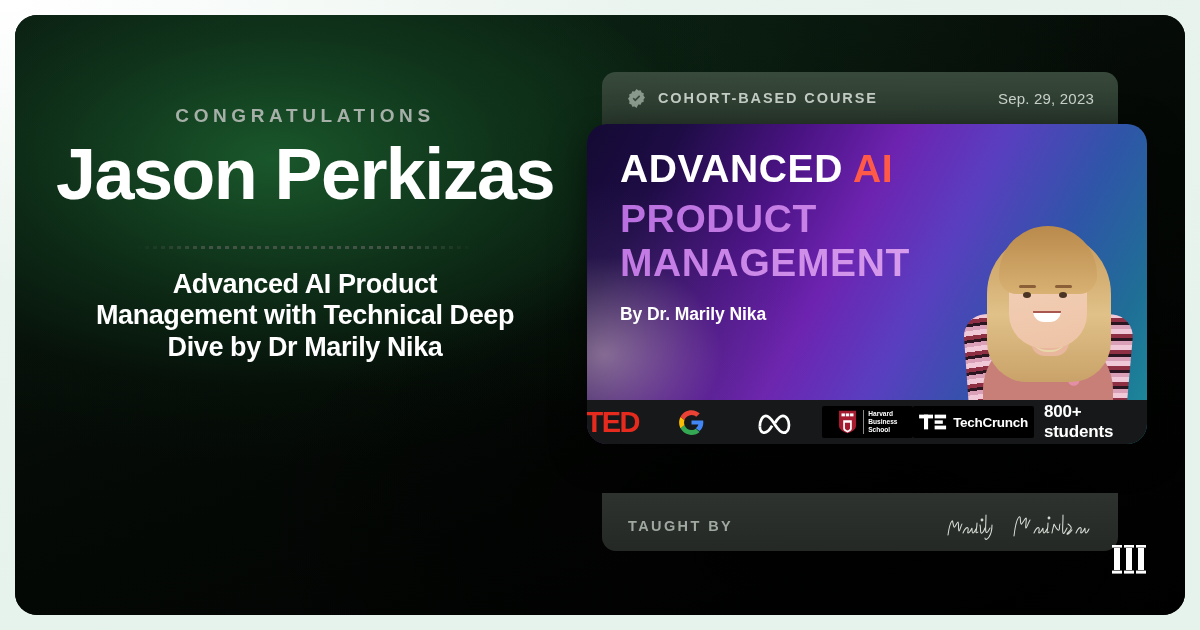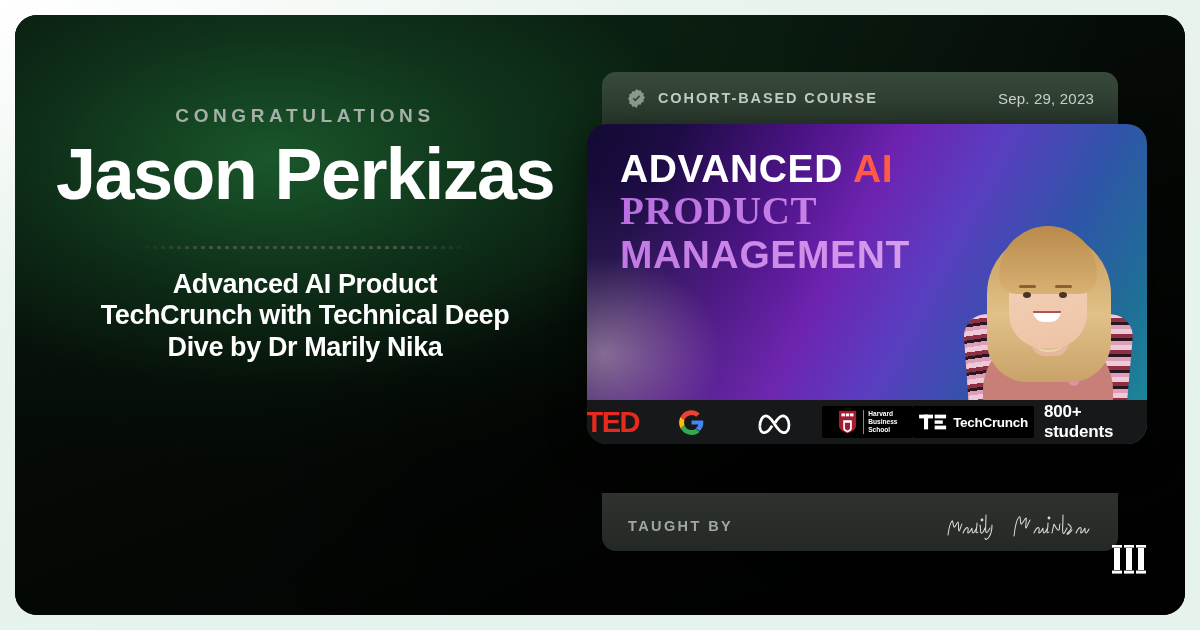--- a/index.html
+++ b/index.html
@@ -105,21 +105,21 @@
   .t-title { position:absolute; left:33px; top:24px; z-index:3; }
   .t-l1 {
     font-size:39px; font-weight:700; letter-spacing:0.6px; line-height:1.06;
     color:#ffffff; text-transform:uppercase;
   }
   .t-ai { color:#ff5a47; }
   .t-l2, .t-l3 {
     font-size:39px; font-weight:700; letter-spacing:0.6px; line-height:1.12;
     color:#c07ae0; text-transform:uppercase;
   }
-  .t-l2 { background:linear-gradient(90deg,#b96fe0,#cf8ae8); -webkit-background-clip:text; background-clip:text; color:transparent;font-family:Liberation Serif, serif; }
+  .t-l2 { margin-top:8px; background:linear-gradient(90deg,#b96fe0,#cf8ae8); -webkit-background-clip:text; background-clip:text; color:transparent; }
   .t-l3 { background:linear-gradient(90deg,#c278e4,#d79cec); -webkit-background-clip:text; background-clip:text; color:transparent; }
   .t-by {
     margin-top:19px; font-size:17.5px; font-weight:700; color:#ffffff; letter-spacing:-0.1px;
   }
 
   
   .photo { position:absolute; right:0px; bottom:0; width:200px; height:268px; z-index:2; overflow:hidden; }
   .ph-body {
     position:absolute; left:36px; bottom:0; width:130px; height:108px;
     background:#c87f78; border-radius:54px 54px 0 0;
@@ -199,21 +199,21 @@
 </head>
 <body>
 
 <div class="frame">
   <div class="card">
 
     <div class="left">
       <div class="congrats">CONGRATULATIONS</div>
       <div class="name">Jason Perkizas</div>
       <div class="divider"></div>
-      <div class="course">Advanced AI Product TechCrunch with Technical Deep Dive by Dr Marily Nika</div>
+      <div class="course">Advanced AI Product Management with Technical Deep Dive by Dr Marily Nika</div>
     </div>
 
     <div class="widget">
 
       <div class="w-head">
         <div class="w-head-left">
           <span>
             <svg class="badge-ico" viewBox="0 0 24 24" aria-hidden="true">
               <path fill="#8a9a8c" d="M12 1.2l2.1 1.7 2.7-.3 1 2.5 2.5 1-.3 2.7 1.7 2.1-1.7 2.1.3 2.7-2.5 1-1 2.5-2.7-.3L12 22.8l-2.1-1.7-2.7.3-1-2.5-2.5-1 .3-2.7L2.3 12 4 9.9l-.3-2.7 2.5-1 1-2.5 2.7.3z"></path>
               <path fill="#39493b" d="M10.6 15.3l-3-3 1.3-1.3 1.7 1.7 4.4-4.4 1.3 1.3z"></path>
@@ -226,20 +226,21 @@
 
       <div class="thumb">
 
         <div class="t-title">
           <div class="t-l1">
             <span>ADVANCED</span>
             <span class="t-ai">AI</span>
           </div>
           <div class="t-l2">PRODUCT</div>
           <div class="t-l3">MANAGEMENT</div>
+          <div class="t-by">By Dr. Marily Nika</div>
         </div>
 
         <div class="photo">
           <div class="ph-card-l"></div>
           <div class="ph-card-r"></div>
           <div class="ph-body"></div>
           <div class="ph-strap"></div>
           <div class="ph-hair-b"></div>
           <div class="ph-neck"></div>
           <div class="ph-neckl"></div>

